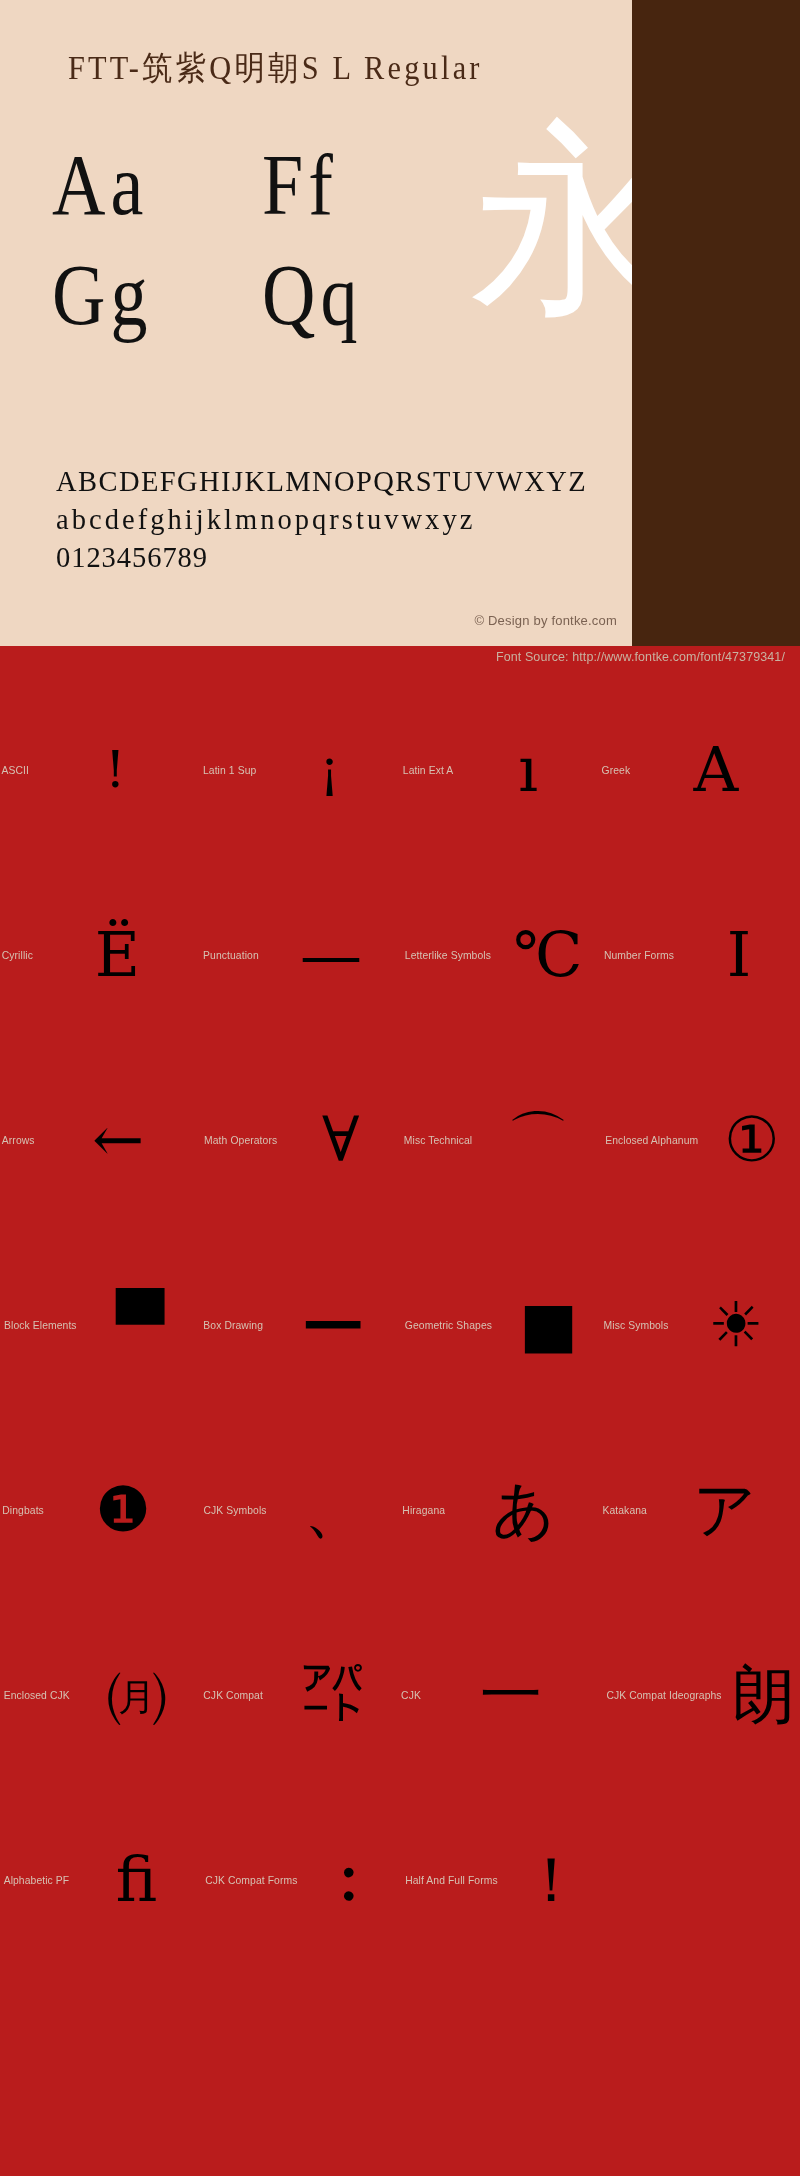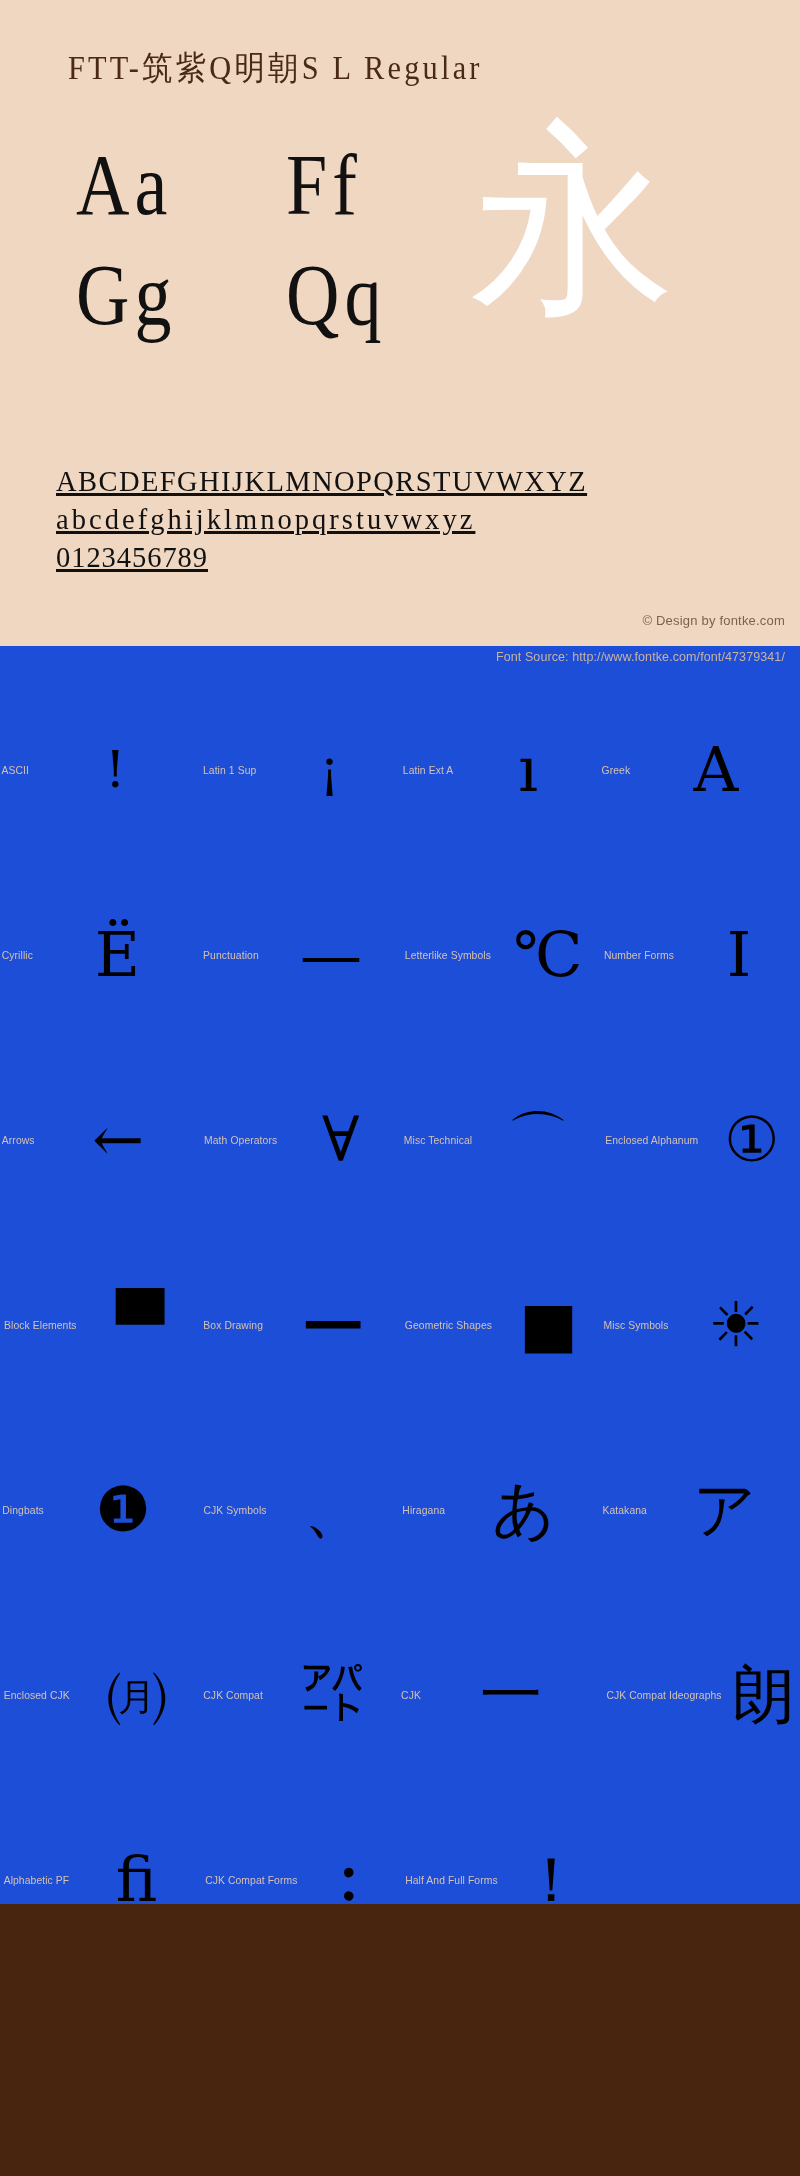--- a/index.html
+++ b/index.html
@@ -17,21 +17,21 @@
 
   #specimen-page {
     position: relative;
     width: 800px;
     height: 2176px;
   }
 
   
   #hero-panel {
     position: relative;
-    width: 800px;
+    width: 632px;
     height: 646px;
     background: #EFD7C2;
     box-sizing: border-box;
     overflow: hidden;
     padding-left: 30px;
   }
 
   #font-title {
     position: absolute;
     left: 68px;
@@ -45,21 +45,20 @@
     transform-origin: left center;
   }
 
   #sample-letters {
     position: absolute;
     left: 52px;
     top: 130px;
     width: 420px;
     font-family: "Liberation Serif", serif;
     color: #111111;
-    margin-left: 24px;
   }
   .letter-row {
     display: flex;
     align-items: baseline;
     height: 110px;
     line-height: 110px;
   }
   .letter-pair {
     font-size: 86px;
     letter-spacing: 6px;
@@ -79,21 +78,20 @@
     font-family: "DejaVu Serif", serif;
     user-select: none;
   }
 
   #alphabet-block {
     position: absolute;
     left: 56px;
     top: 462px;
     color: #111111;
     font-family: "Liberation Serif", serif;
-    text-decoration: underline;
   }
   .alpha-line {
     white-space: nowrap;
     height: 38px;
     line-height: 38px;
   }
   .alpha-upper {
     font-size: 30px;
     letter-spacing: 1.5px;
     transform: scaleX(0.95);
@@ -121,22 +119,22 @@
     letter-spacing: 0.2px;
     white-space: nowrap;
   }
 
   
   #blocks-panel {
     position: absolute;
     left: 0;
     top: 646px;
     width: 800px;
-    height: 1258px;
-    background: #1d4ed8;
+    height: 1530px;
+    background: #b91c1c;
     overflow: hidden;
   }
 
   #source-line {
     position: absolute;
     right: 15px;
     top: 4px;
     font-size: 12.5px;
     color: #C9B2A1;
     letter-spacing: 0.1px;

